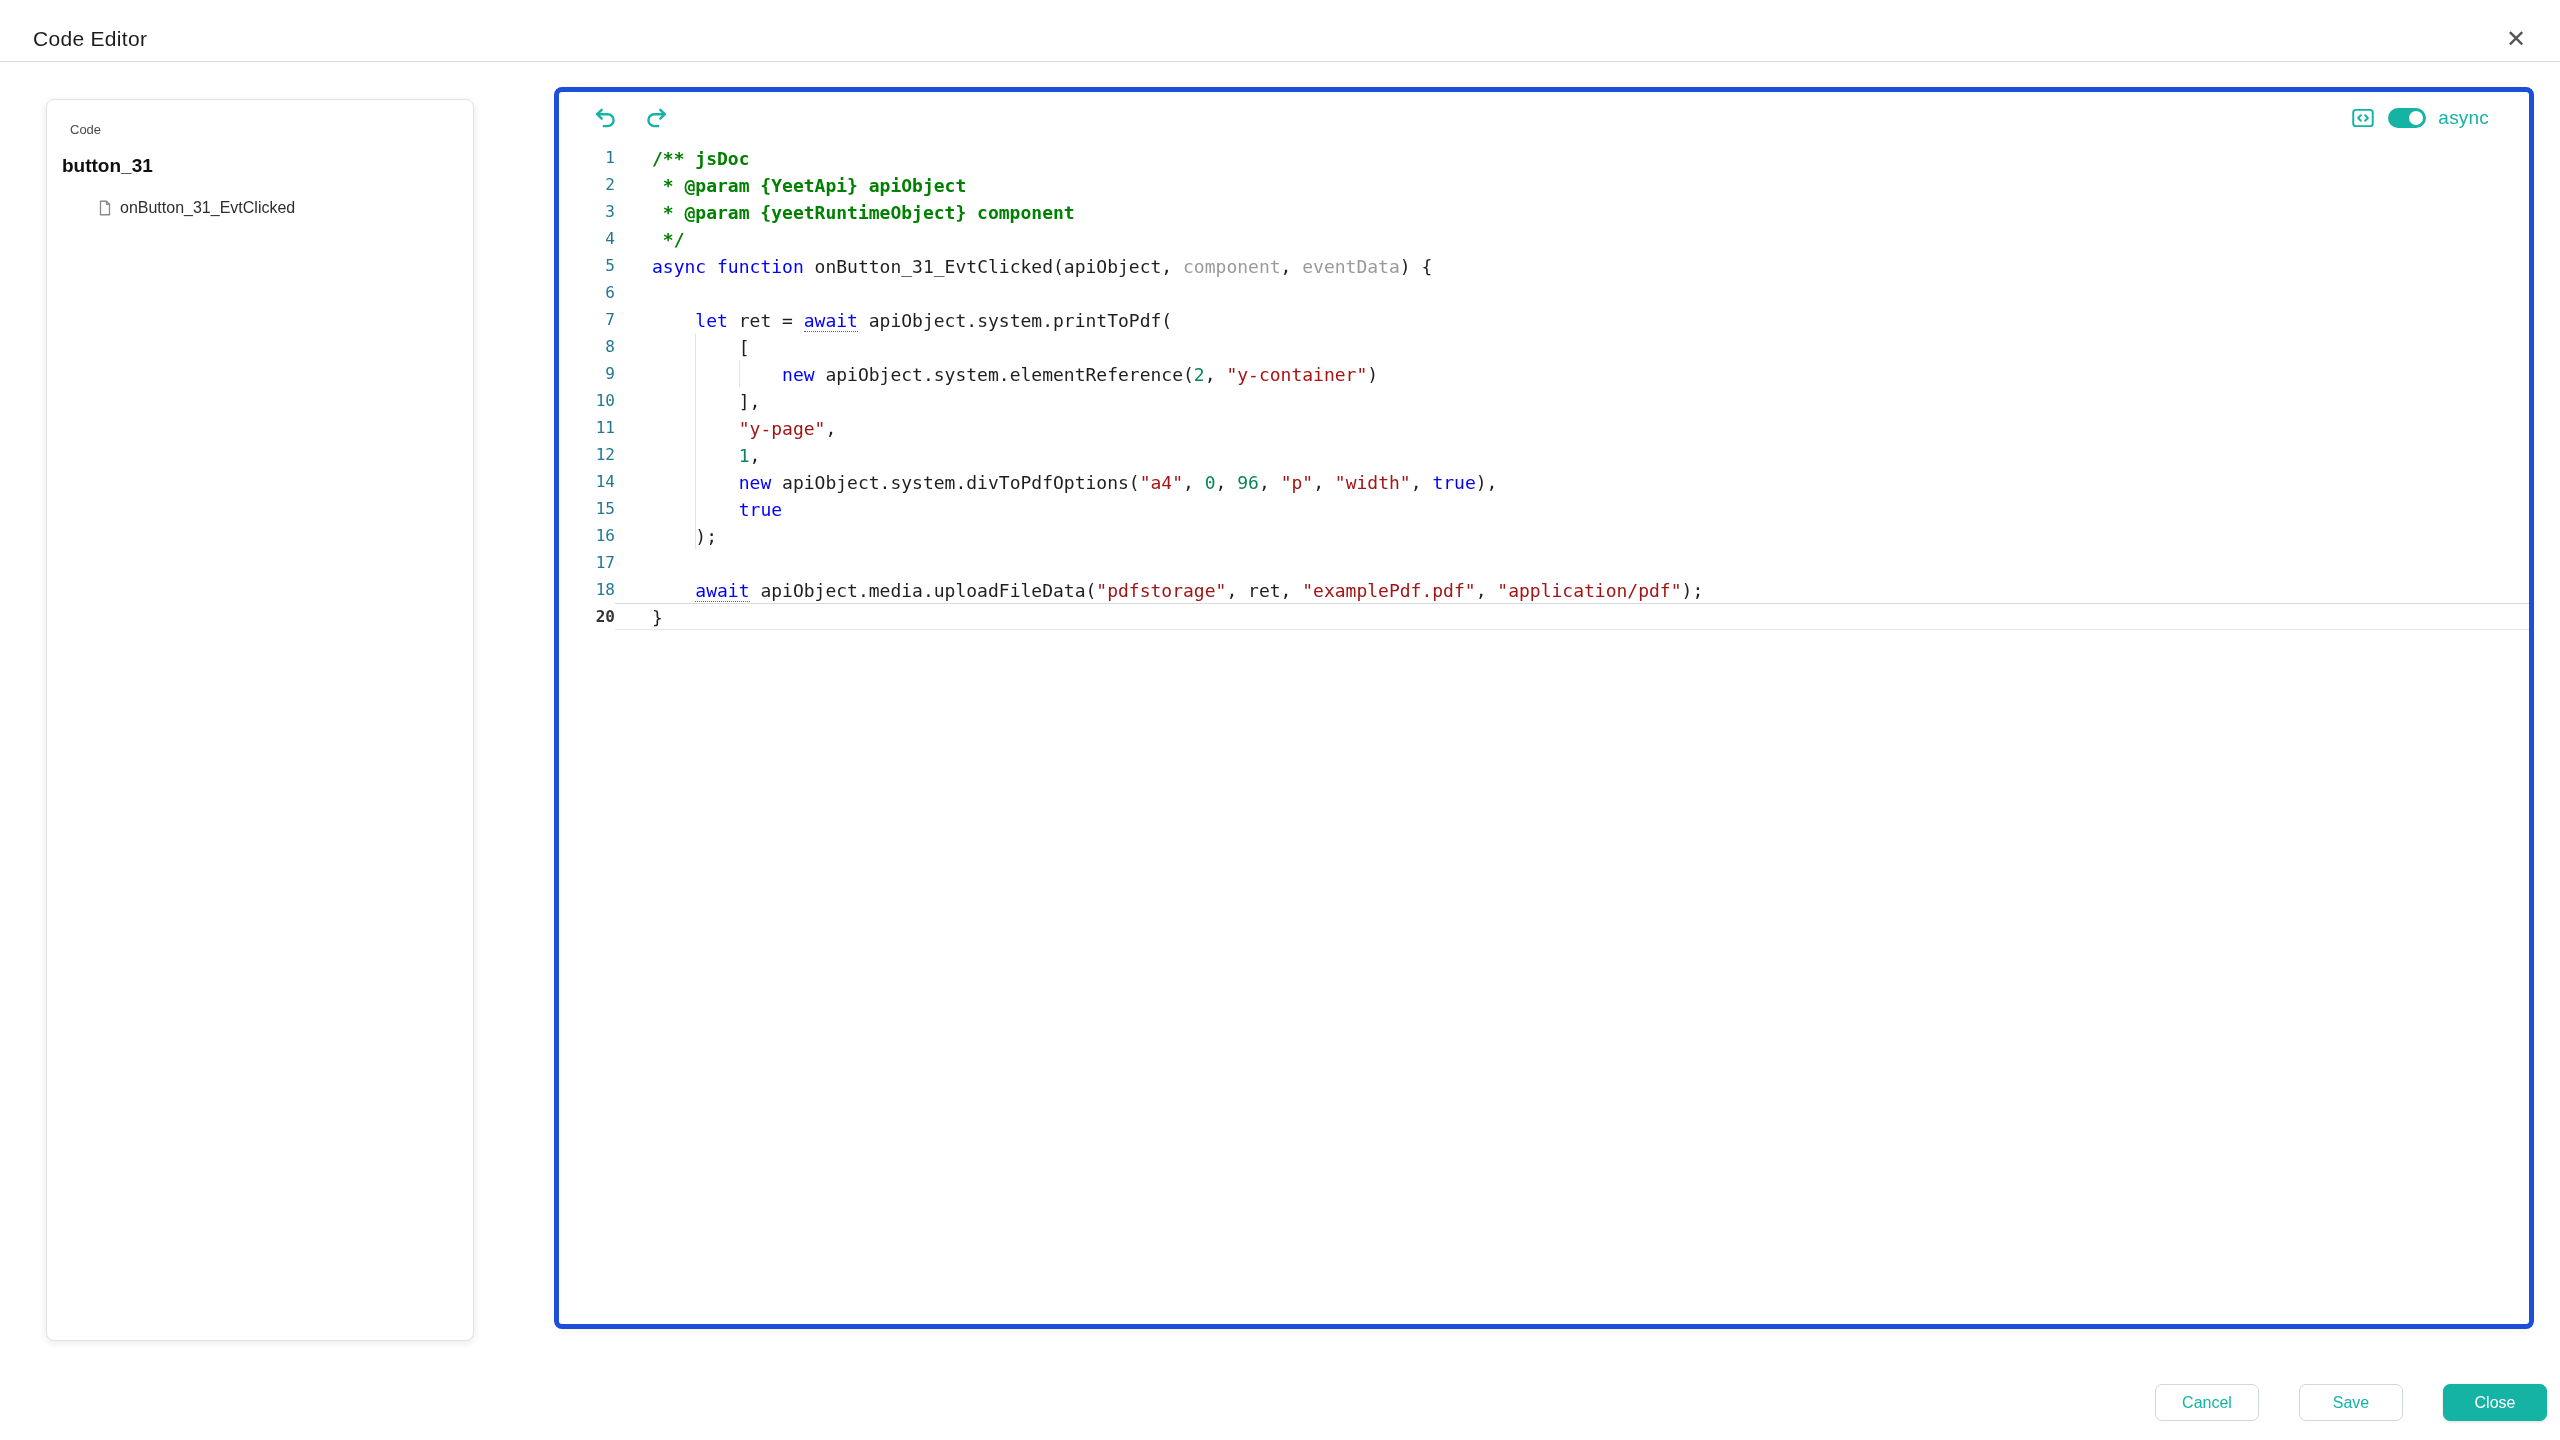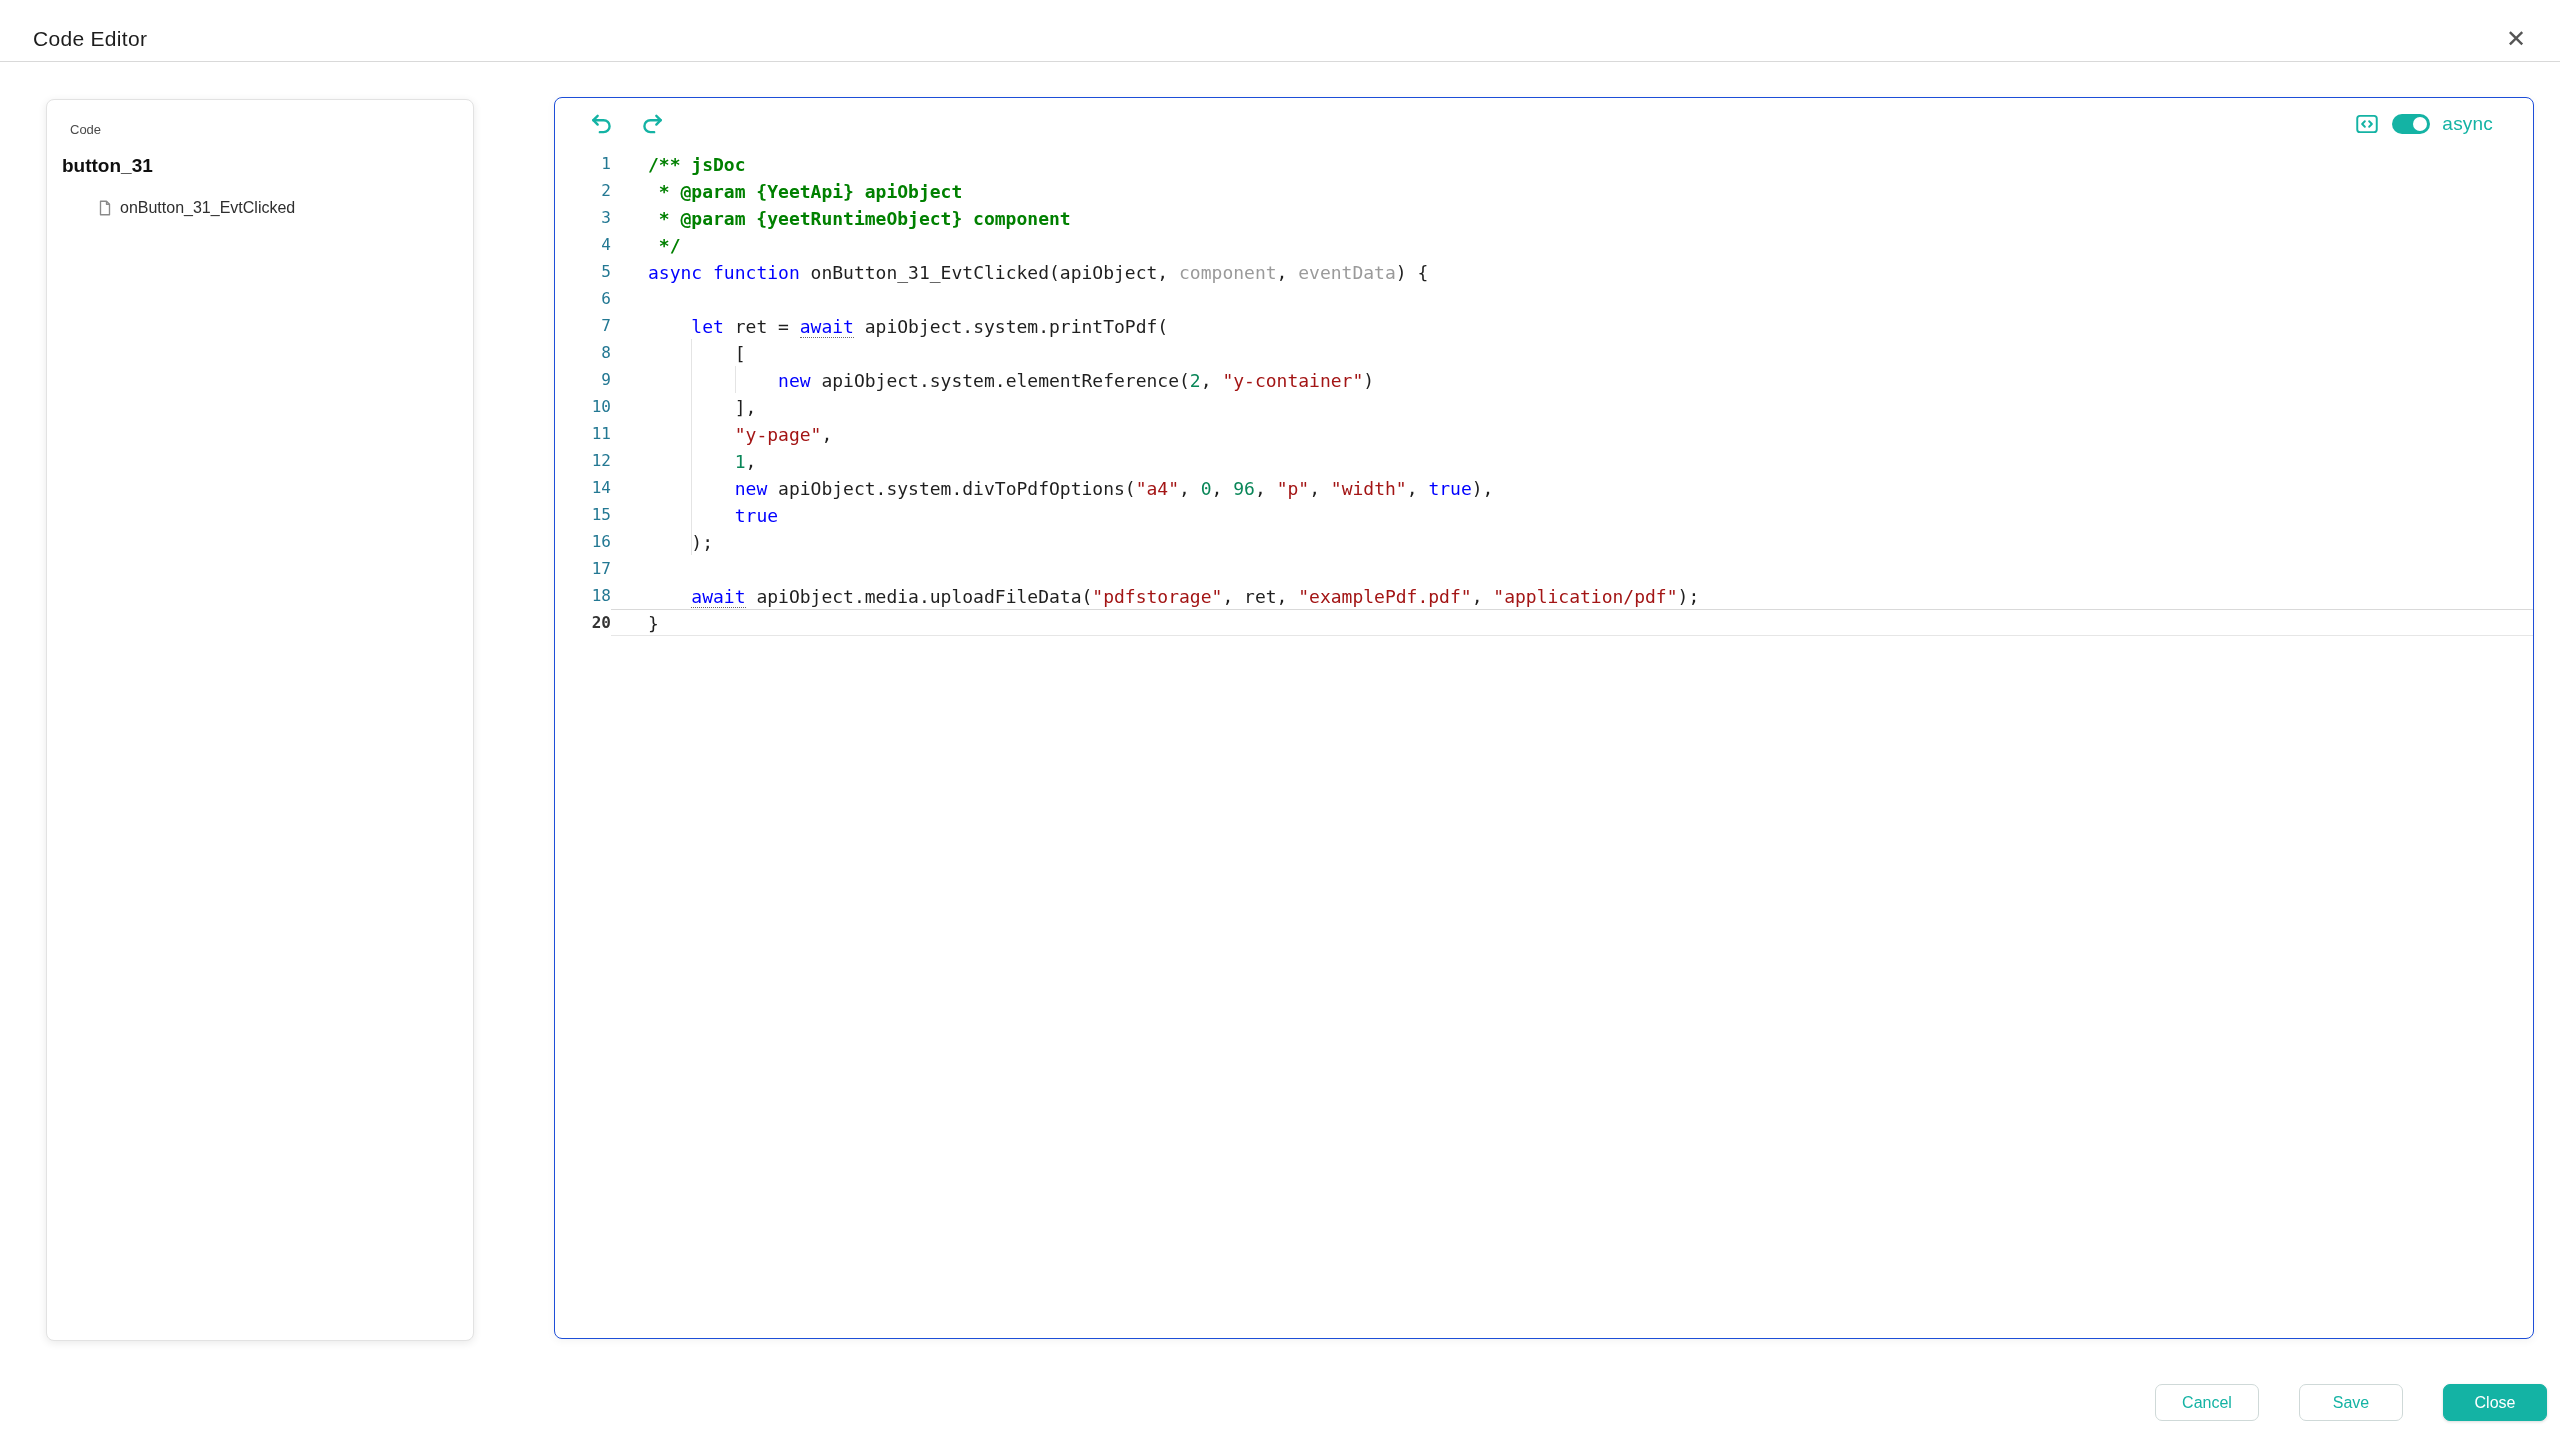--- a/index.html
+++ b/index.html
@@ -29,22 +29,22 @@
   }
   .sidebar-label { margin:22px 0 0 23px; font-size:13px; color:#4a4a4a; }
   .sidebar-title { margin:18px 0 0 15px; font-size:19px; font-weight:700; color:#101010; }
   .sidebar-item {
     margin:22px 0 0 49px; display:flex; align-items:center; gap:6px;
     font-size:16px; color:#2e2e2e; cursor:pointer;
   }
 
   
   .editor-card {
-    position:absolute; left:554px; top:97px; width:1980px; height:1242px;
-    background:#fff; border:1px solid #1d4ed8; border-radius:8px;
+    position:absolute; left:554px; top:87px; width:1980px; height:1242px;
+    background:#fff; border:5px solid #1d4ed8; border-radius:8px;
     box-shadow:0 2px 8px rgba(0,0,0,.05); box-sizing:border-box;
   }
   .toolbar {
     position:absolute; top:0; left:0; right:0; height:52px;
     display:flex; align-items:center; padding:0 40px 0 34px; box-sizing:border-box;
   }
   .icon-btn { background:none; border:none; padding:0; cursor:pointer; display:flex; align-items:center; }
   .icon-btn + .icon-btn { margin-left:24px; }
   .toolbar-right { margin-left:auto; display:flex; align-items:center; gap:12px; }
   .toggle { width:38px; height:20px; border-radius:10px; background:#cfcfcf; position:relative; cursor:pointer; }

